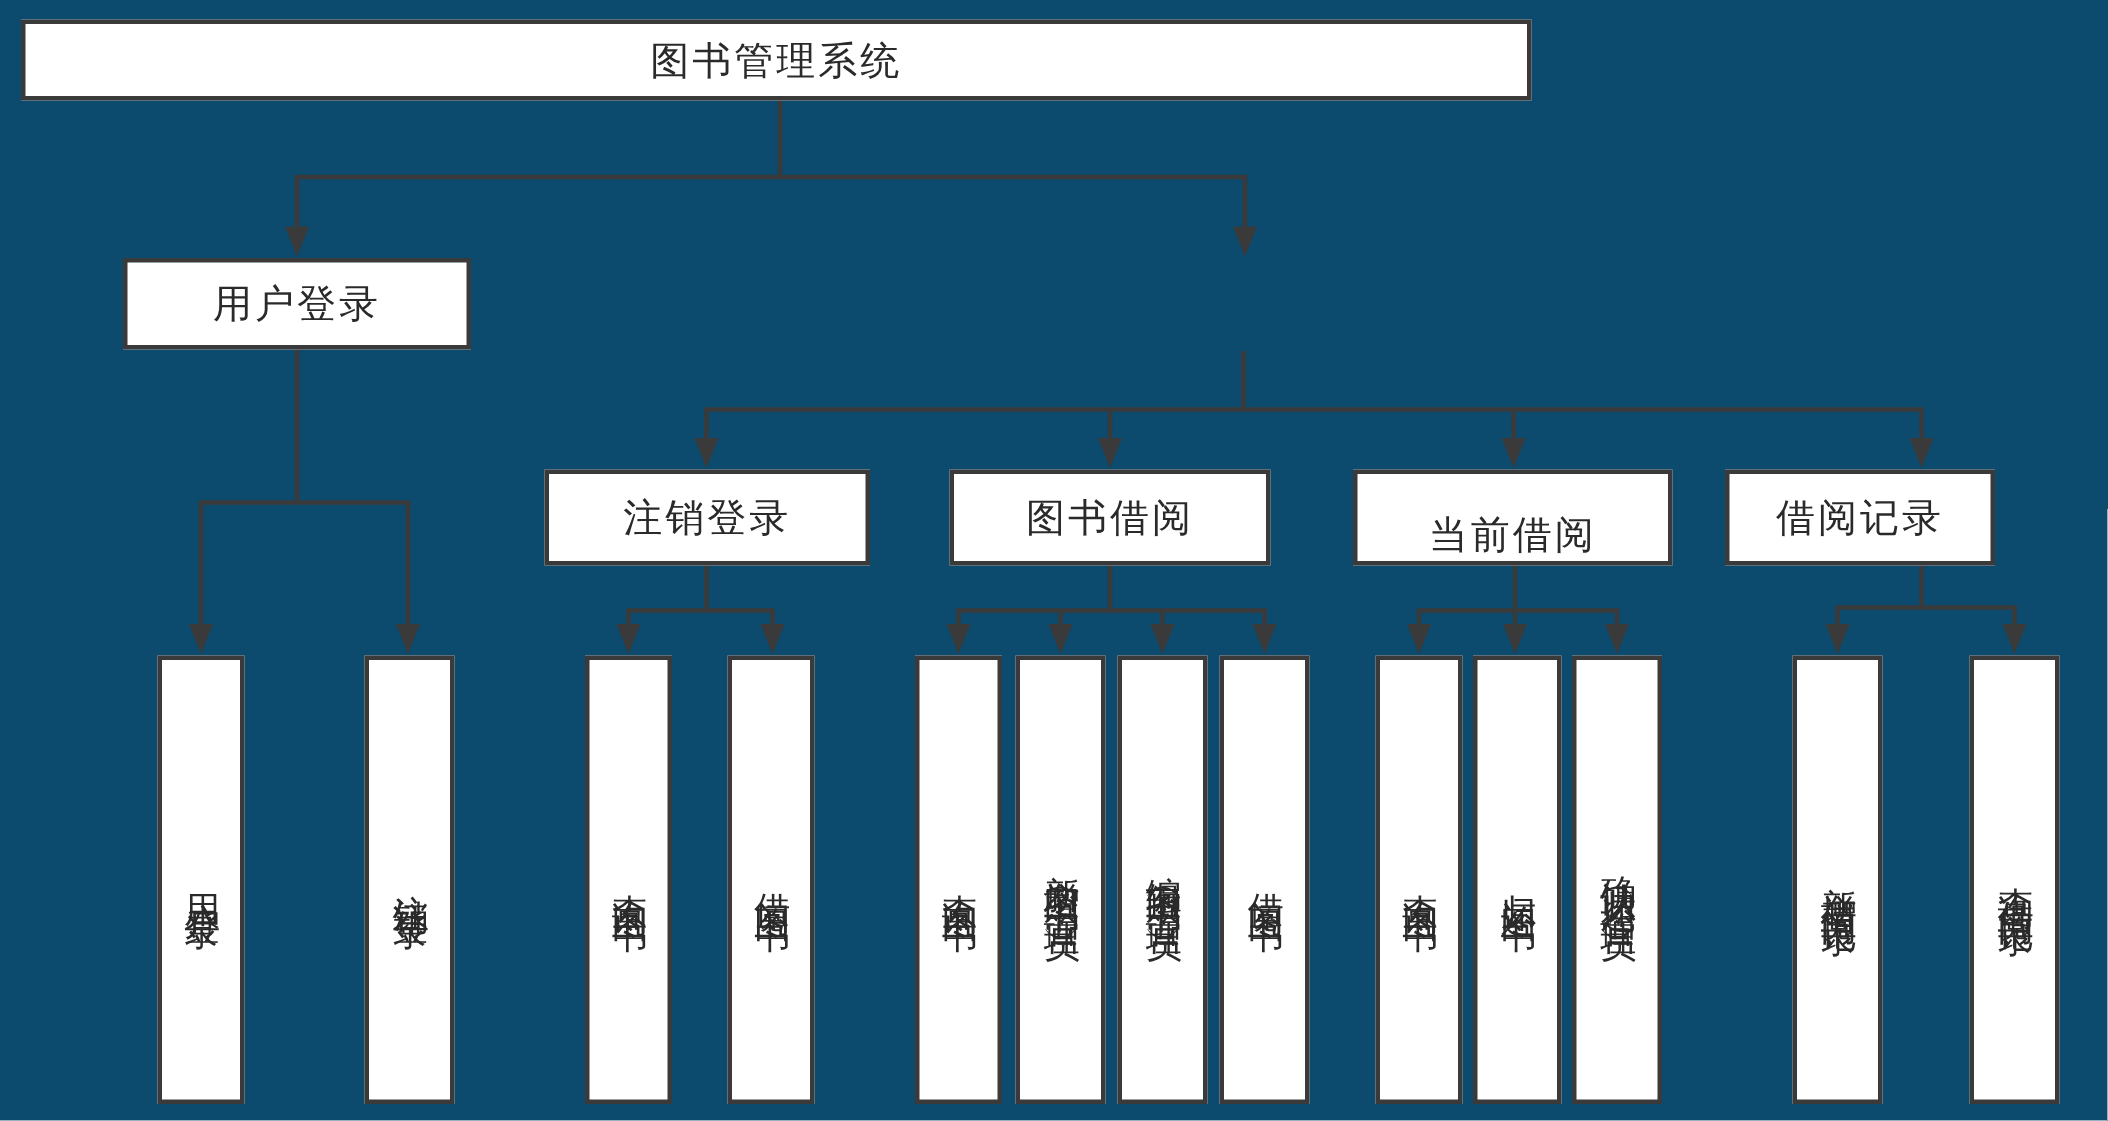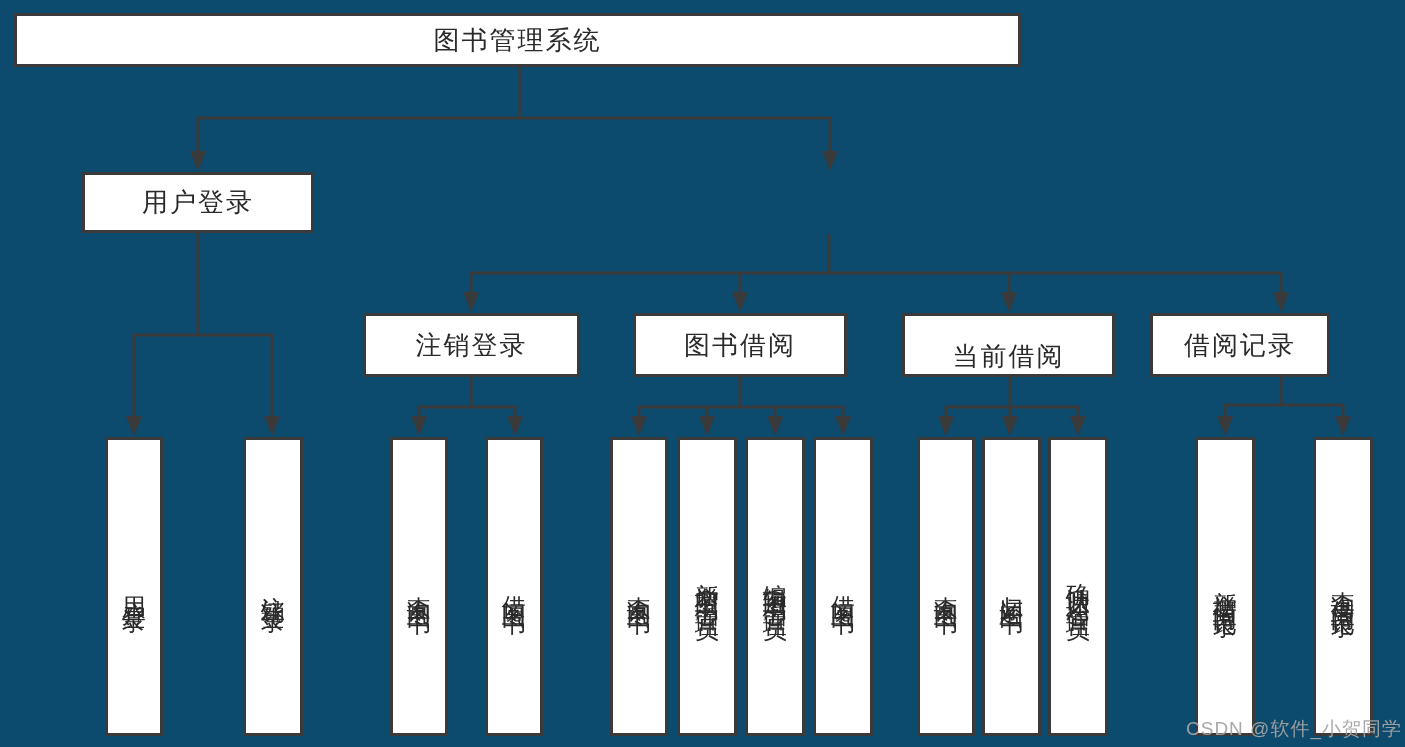--- a/index.html
+++ b/index.html
@@ -199,15 +199,14 @@
     <span class="vtext">确认归还（管理员）</span>
   </div>
 
   <div class="node vnode" id="br-add-record">
     <span class="vtext">新增借阅记录</span>
   </div>
   <div class="node vnode" id="br-query-record">
     <span class="vtext">查询借阅记录</span>
   </div>
 
-  <div id="watermark">CSDN @软件_小贺同学</div>
 
 </div>
 
 </body></html>

